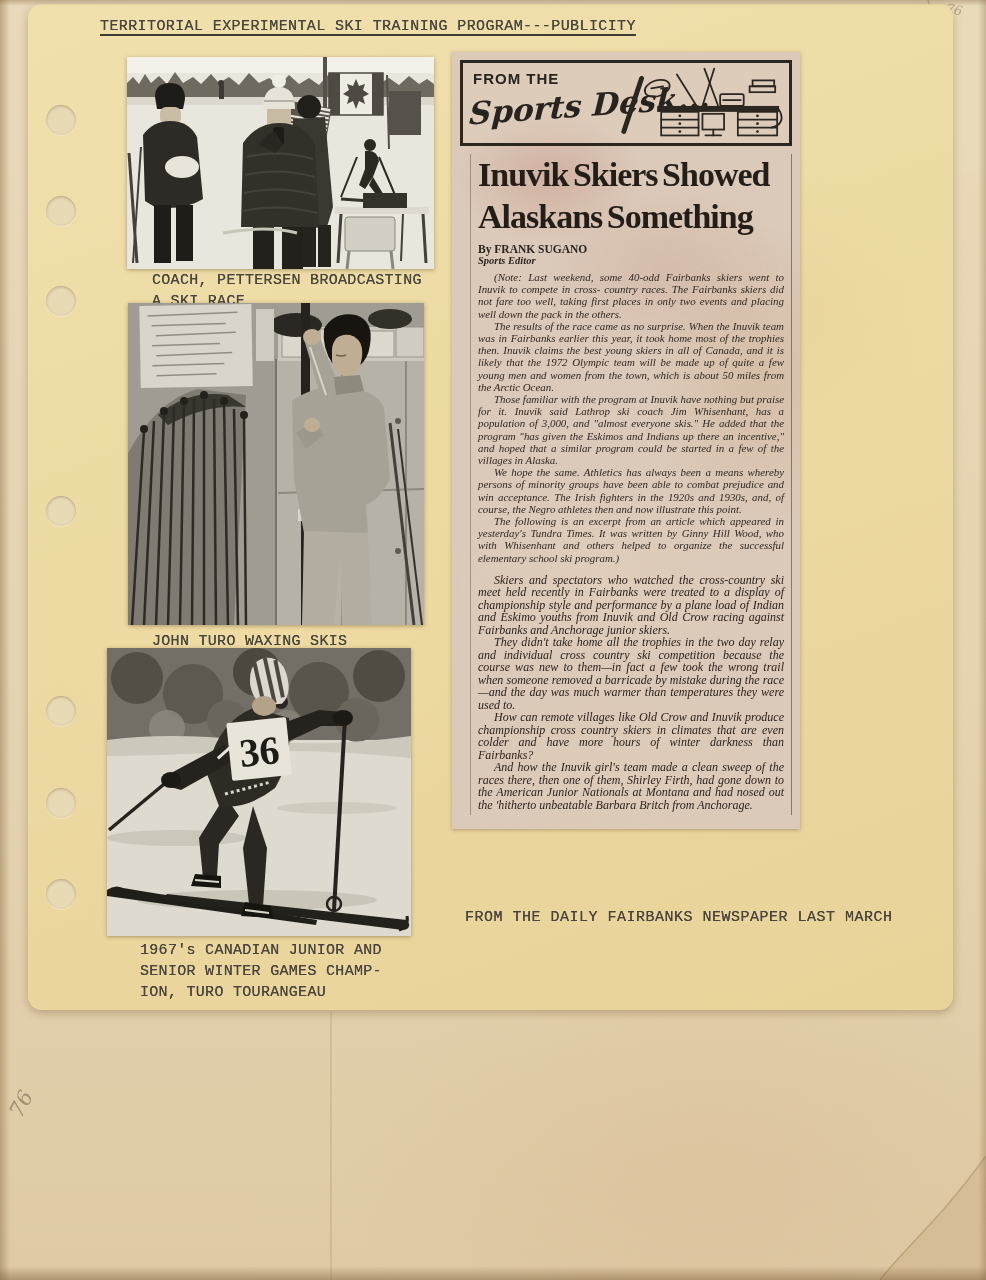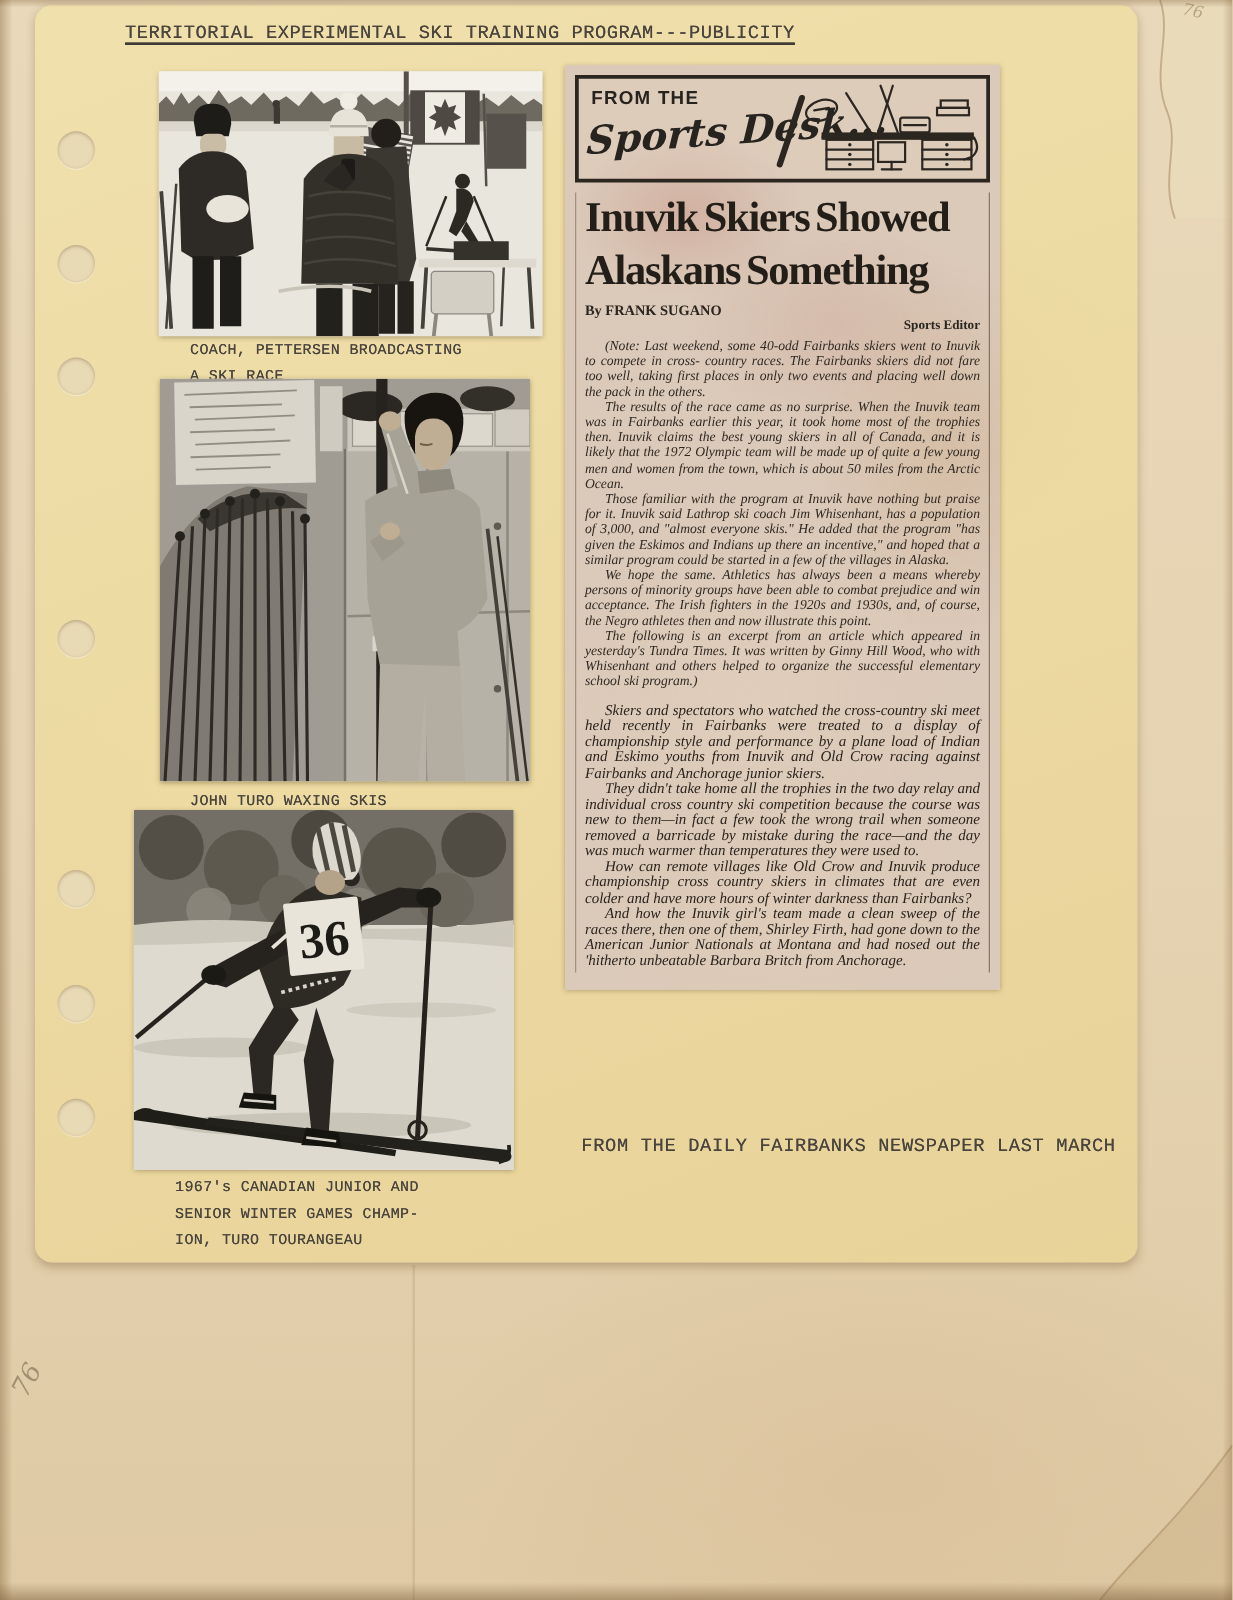--- a/index.html
+++ b/index.html
@@ -29,35 +29,36 @@
   .hw-top{left:946px;top:2px;font-size:13px;color:#ad9874;opacity:.85;transform:rotate(12deg);}
 
   .page{
     position:absolute;left:28px;top:4px;width:882px;height:1006px;z-index:3;
     border-radius:14px;
     background:
       radial-gradient(ellipse 260px 200px at 78% 30%, rgba(220,190,140,.22), transparent 70%),
       radial-gradient(ellipse 320px 240px at 25% 62%, rgba(240,222,165,.45), transparent 70%),
       linear-gradient(160deg,#f0e0ac,#ecd9a1 55%,#e8d399);
     box-shadow:0 3px 8px rgba(110,80,40,.35);
+    padding-left:43px;
   }
   .hole{
     position:absolute;left:18px;width:30px;height:30px;border-radius:50%;
     background:#e9dab6;
     box-shadow:inset 0 1px 3px rgba(120,95,55,.45), 0 1px 0 rgba(255,255,255,.35);
   }
   .tw{font-family:"Liberation Mono",monospace;color:#4a443c;text-shadow:0 0 .5px #55504a;}
   .header-title{
     position:absolute;left:72px;top:14px;font-size:15px;letter-spacing:.4px;white-space:nowrap;
     text-decoration:underline;text-decoration-thickness:1.5px;text-underline-offset:4px;
     text-decoration-color:rgba(60,55,48,.85);
   }
   .photo{position:absolute;box-shadow:0 1px 4px rgba(90,70,40,.45);background:#e9e6de;}
   .photo svg{display:block;}
-  .caption{position:absolute;font-size:12px;line-height:21px;letter-spacing:.3px;white-space:nowrap;}
+  .caption{position:absolute;font-size:15px;line-height:21px;letter-spacing:.3px;white-space:nowrap;}
   .caption .cap-line{display:block;}
 
   
   .clipping{
     position:absolute;left:424px;top:48px;width:348px;z-index:4;
     padding:6px 8px 14px 8px;box-sizing:border-box;
     background-color:#dbc9b9;
     background-image:
       radial-gradient(ellipse 130px 95px at 28% 16%, rgba(193,137,123,.38), transparent 70%),
       radial-gradient(ellipse 150px 210px at 88% 42%, rgba(203,168,128,.33), transparent 72%),
@@ -70,27 +71,27 @@
   .masthead{
     position:relative;border:3px solid #2b2620;height:80px;margin:2px 0 8px 0;
     background:rgba(232,216,196,.22);
   }
   .mh-kicker{position:absolute;left:10px;top:7px;font-family:"Liberation Sans",sans-serif;
     font-weight:900;font-size:15px;letter-spacing:1px;color:#27231e;text-align:right;}
   .mh-script{position:absolute;left:6px;top:24px;font-family:"DejaVu Serif",serif;
     font-style:italic;font-weight:bold;font-size:31px;color:#27231e;
     transform:rotate(-4deg) skewX(-7deg);letter-spacing:0;}
   .mh-art{position:absolute;right:3px;top:3px;}
-  .column{border-left:1px solid rgba(75,60,45,.40);border-right:1px solid rgba(70,55,40,.55);padding:0 7px 4px 7px;}
+  .column{border-left:1px solid rgba(75,60,45,.40);border-right:1px solid rgba(70,55,40,.55);padding:0 7px 4px 7px;margin-left:10px;}
   .headline{
     font-family:"Liberation Serif",serif;font-weight:bold;font-size:34px;line-height:42px;
     letter-spacing:-1px;word-spacing:-3px;color:#231e18;margin:6px 0 2px 0;
   }
   .byline{text-align:left;font-family:"Liberation Serif",serif;font-weight:bold;font-size:11.5px;margin-top:5px;color:#2a251f;}
-  .byline-role{text-align:right;font-family:"Liberation Serif",serif;font-weight:bold;font-size:10.5px;color:#2a251f;}
+  .byline-role{text-align:left;font-family:"Liberation Serif",serif;font-weight:bold;font-style:italic;font-size:10.5px;color:#2a251f;}
   .note{margin-top:5px;}
   .note p{font-family:"Liberation Serif",serif;font-style:italic;font-size:10.9px;line-height:12.2px;
     margin:0;text-indent:16px;text-align:justify;color:#2e2822;}
   .artbody{margin-top:10px;}
   .artbody p{font-family:"Liberation Serif",serif;font-size:12px;line-height:12.5px;
     margin:0;text-indent:16px;text-align:justify;color:#29231d;font-style:italic;}
   .footnote{position:absolute;left:437px;top:902px;font-size:15px;line-height:23px;letter-spacing:.5px;z-index:4;}
 </style>
 </head>
 <body>

